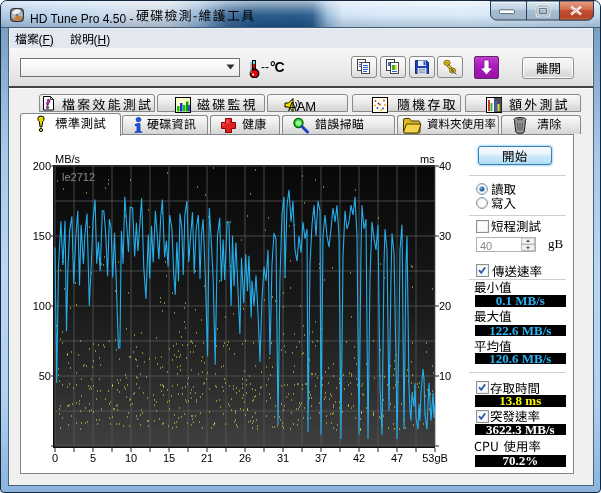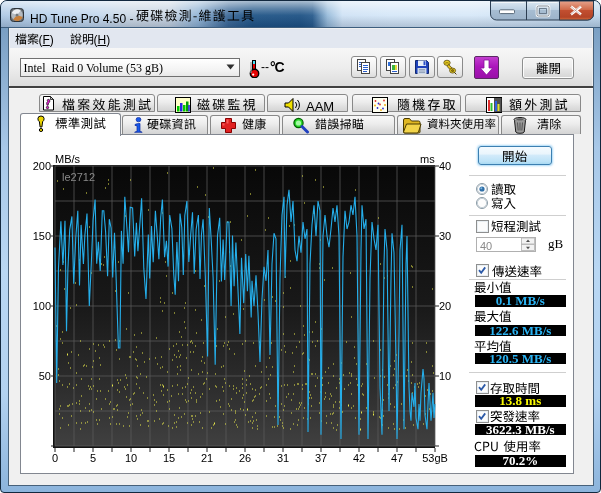--- a/index.html
+++ b/index.html
@@ -77,21 +77,20 @@
         <g transform="scale(1,-1)" fill="#000">
           <path transform="translate(0,0)" d="M80 538H355V478H80ZM80 406H355V347H80ZM41 670H392V608H41ZM109 273H363V-19H109V44H299V210H109ZM78 273H145V-67H78ZM148 814 211 836Q230 805 249 768Q267 731 276 704L209 678Q201 706 184 745Q166 783 148 814ZM559 288H633Q628 226 616 170Q604 115 581 67Q559 20 521 -18Q482 -56 424 -83Q420 -75 412 -64Q405 -54 396 -43Q387 -33 378 -27Q448 4 485 51Q522 98 538 158Q553 219 559 288ZM711 306H785V32Q785 14 789 9Q794 4 808 4Q813 4 825 4Q838 4 851 4Q865 4 870 4Q881 4 886 12Q892 20 894 45Q896 71 897 123Q905 117 916 111Q928 105 941 101Q953 96 963 93Q960 30 951 -4Q942 -39 925 -52Q909 -65 879 -65Q874 -65 862 -65Q851 -65 838 -65Q825 -65 813 -65Q802 -65 797 -65Q762 -65 744 -57Q725 -48 718 -27Q711 -6 711 31ZM545 502V339H788V502ZM473 569H862V271H473ZM552 827 623 805Q599 750 567 697Q534 643 497 597Q461 551 423 515Q417 522 407 532Q397 542 386 551Q375 561 366 567Q422 615 472 684Q521 752 552 827ZM696 802 749 836Q788 794 830 745Q871 696 906 648Q941 601 961 563L903 522Q884 560 850 608Q816 657 775 708Q735 758 696 802Z"></path>
           <path transform="translate(1000,0)" d="M122 779H408V182H122V252H338V710H122ZM122 519H369V451H122ZM545 797H882V727H545ZM545 554H882V486H545ZM538 309H880V241H538ZM80 779H151V88H80ZM854 797H928V19Q928 -16 919 -36Q909 -55 885 -64Q860 -73 818 -76Q776 -78 711 -78Q710 -68 705 -54Q701 -41 696 -28Q690 -14 684 -4Q717 -5 746 -6Q776 -6 798 -5Q821 -5 829 -5Q843 -5 848 1Q854 6 854 19ZM501 797H574V440Q574 377 567 307Q560 236 539 165Q519 95 478 30Q437 -35 369 -87Q364 -79 354 -69Q344 -59 333 -49Q322 -40 314 -35Q378 13 415 72Q452 130 471 193Q490 256 495 319Q501 382 501 441Z"></path>
         </g>
       </svg></div>
 <div style="position:absolute;z-index:10;left:93.5px;top:33px;font:400 12px 'Liberation Sans',sans-serif;color:#000;white-space:nowrap;">(<u>H</u>)</div>
 <div class="abs" style="left:10px;top:48px;width:582px;height:38px;background:linear-gradient(180deg,#f7f7f7 0%,#ececec 55%,#dcdcdc 100%);"></div>
 <div class="abs" style="left:9px;top:86px;width:584px;height:2px;background:#414141;"></div>
 <div class="abs" style="left:9px;top:88px;width:584px;height:1px;background:#fafafa;"></div>
 <div class="abs" style="left:20px;top:57.5px;width:220px;height:19px;background:linear-gradient(180deg,#ffffff,#f2f2f2 70%,#e8e8e8);border:1px solid #707070;"></div>
-<div style="position:absolute;z-index:10;left:23.5px;top:61px;font:400 12px 'Liberation Serif',serif;color:#000;white-space:nowrap;">Intel&nbsp;&nbsp;Raid 0 Volume (53 gB)</div>
 <svg class="abs" style="left:226px;top:64px" width="9" height="6" viewBox="0 0 9 6">
       <path d="M0.5 0.5 h8 l-4 5 z" fill="#303030"></path>
     </svg>
 <svg class="abs" style="left:249px;top:59px" width="11" height="19" viewBox="0 0 11 19">
 <rect x="3" y="1" width="4" height="13" fill="#000"></rect>
 <rect x="4" y="2" width="2" height="3" fill="#4be0f2"></rect>
 <rect x="4" y="5" width="2" height="9" fill="#e80000"></rect>
 <circle cx="5.5" cy="14.5" r="4.2" fill="#e80000" stroke="#000" stroke-width="1.4"></circle>
 <circle cx="4.2" cy="15.6" r="1.1" fill="#ffffff"></circle>
 <path d="M2 3 v11" stroke="#9a9a9a" stroke-width="1.2"></path>
@@ -183,21 +182,21 @@
           <path transform="translate(0,0)" d="M42 784H341V721H42ZM139 484H327V47H139V108H267V422H139ZM155 751 219 741Q206 639 185 543Q164 447 134 363Q104 280 61 214Q59 223 53 236Q47 249 39 262Q32 276 26 284Q62 340 87 414Q111 489 128 575Q145 661 155 751ZM110 484H169V-35H110ZM358 660H957V591H358ZM451 812 510 836Q536 801 559 759Q582 718 593 686L530 657Q519 689 497 733Q474 777 451 812ZM531 175 583 185Q597 148 609 105Q621 62 630 22Q639 -19 644 -52L589 -63Q586 -31 577 11Q567 52 556 95Q544 139 531 175ZM786 841 859 817Q836 768 808 715Q781 662 756 625L699 646Q714 673 730 707Q747 740 762 776Q777 811 786 841ZM840 178 893 191Q911 153 926 110Q941 67 952 26Q964 -16 969 -48L913 -62Q908 -29 897 12Q885 54 871 97Q856 140 840 178ZM366 261Q365 268 361 280Q357 292 352 304Q348 317 344 325Q355 328 365 340Q375 352 385 371Q393 383 409 416Q425 448 442 492Q460 536 472 581L535 553Q509 484 474 416Q440 348 404 298V297Q404 297 395 291Q385 285 376 277Q366 268 366 261ZM366 261 365 314 398 335 565 349Q563 335 562 318Q560 301 560 290Q503 285 467 280Q432 276 412 273Q392 270 382 267Q372 264 366 261ZM353 -37Q352 -30 348 -18Q344 -7 339 6Q335 18 331 27Q346 30 363 51Q380 72 401 104Q413 121 434 157Q455 193 482 243Q509 294 536 351Q563 409 585 466L647 438Q613 359 572 280Q531 201 487 130Q442 59 398 2V0Q398 0 391 -4Q385 -8 376 -13Q367 -19 360 -25Q353 -32 353 -37ZM353 -37 351 17 385 39 604 69Q603 55 602 39Q601 22 602 11Q527 0 480 -8Q434 -16 409 -21Q384 -26 372 -29Q360 -33 353 -37ZM656 263Q655 271 651 282Q646 294 642 307Q638 320 633 328Q644 331 653 344Q662 356 672 375Q679 387 693 420Q707 452 723 496Q739 539 748 584L813 556Q798 510 779 464Q760 418 738 376Q717 334 694 302V299Q694 299 685 294Q675 288 666 279Q656 271 656 263ZM656 263 655 316 689 337 855 350Q853 337 852 320Q850 303 850 292Q793 286 757 282Q722 278 702 275Q682 271 672 269Q662 266 656 263ZM660 -35Q658 -28 654 -16Q650 -4 646 9Q641 22 637 30Q652 33 668 55Q684 76 703 109Q714 125 734 161Q754 198 778 249Q803 299 827 357Q852 414 871 472L936 445Q905 366 867 286Q830 207 788 135Q747 63 704 4V2Q704 2 698 -2Q691 -5 682 -11Q674 -17 667 -23Q660 -30 660 -35ZM661 -35 658 19 692 41 918 72Q916 58 915 42Q915 25 916 14Q838 2 790 -6Q742 -14 717 -19Q691 -24 679 -28Q667 -32 661 -35Z"></path>
           <path transform="translate(1169,0)" d="M51 787H358V718H51ZM141 479H340V46H141V113H275V411H141ZM179 753 249 738Q231 644 205 554Q180 464 145 385Q110 307 63 247Q61 257 55 272Q49 287 42 303Q35 319 29 328Q87 405 123 517Q159 628 179 753ZM114 479H178V-34H114ZM614 365H688V-79H614ZM372 264H960V200H372ZM365 693H954V632H365ZM606 828H669V540H788V822H852V485H606ZM442 812H507V413H923V352H442ZM498 170 567 147Q545 112 517 75Q490 38 461 5Q432 -29 405 -56Q399 -49 389 -40Q378 -30 368 -21Q357 -13 349 -7Q389 29 429 76Q469 124 498 170ZM732 134 784 172Q816 145 850 112Q883 80 912 48Q941 16 958 -9L903 -52Q886 -26 858 7Q830 39 797 73Q764 107 732 134Z"></path>
           <path transform="translate(2338,0)" d="M80 393H508V333H80ZM579 441H917V377H579ZM626 836 693 823Q670 727 631 640Q593 553 546 493Q540 499 530 507Q519 514 509 522Q498 530 489 535Q538 589 572 669Q607 749 626 836ZM80 802H499V743H149V369H80ZM116 668H481V473H116V526H417V615H116ZM269 782H331V639H269ZM269 510H331V368H269ZM615 689H942V624H590ZM45 15H956V-52H45ZM157 262H847V-21H774V201H636V-21H567V201H432V-21H362V201H227V-21H157Z"></path>
           <path transform="translate(3507,0)" d="M541 576V476H834V576ZM541 416V316H834V416ZM541 733V635H834V733ZM472 796H907V253H472ZM717 274H788V18Q788 0 792 -4Q797 -9 811 -9Q816 -9 830 -9Q843 -9 857 -9Q871 -9 877 -9Q888 -9 893 -1Q899 8 901 34Q904 60 905 116Q912 109 923 104Q935 98 947 94Q959 90 969 86Q966 21 957 -14Q949 -49 932 -62Q914 -75 885 -75Q880 -75 868 -75Q856 -75 843 -75Q830 -75 818 -75Q807 -75 802 -75Q768 -75 749 -67Q731 -59 724 -39Q717 -18 717 17ZM563 264H632Q627 199 614 146Q601 92 575 49Q549 6 505 -27Q461 -59 393 -83Q388 -70 376 -54Q363 -37 353 -27Q414 -8 453 19Q492 47 514 83Q537 119 548 165Q558 210 563 264ZM53 668H365V599H53ZM200 374 273 461V-79H200ZM270 441Q281 432 303 411Q324 390 349 366Q374 341 395 320Q416 299 425 289L378 227Q366 243 346 267Q326 291 303 318Q280 344 260 366Q239 389 226 403ZM342 668H358L371 671L412 642Q377 555 320 474Q263 393 196 326Q128 260 60 215Q58 226 52 240Q46 254 39 268Q33 281 27 288Q90 326 152 384Q214 442 264 512Q314 581 342 653ZM160 801 216 837Q244 809 271 773Q297 738 310 711L252 671Q239 698 213 735Q187 772 160 801Z"></path>
         </g>
       </svg></div>
 <svg class="abs" style="left:284px;top:96.5px;z-index:2" width="17" height="16" viewBox="0 0 17 16">
 <path d="M1 6 h3.5 l4.5 -4.5 v13 l-4.5 -4.5 h-3.5 z" fill="#f0e000" stroke="#000" stroke-width="1"></path>
 <path d="M11.5 5 a4.5 4.5 0 0 1 0 6 M13.5 3 a7.5 7.5 0 0 1 0 10" fill="none" stroke="#000" stroke-width="1"></path>
 </svg>
-<div style="position:absolute;z-index:10;left:306px;top:99px;font:400 13px 'Liberation Sans',sans-serif;color:#000;white-space:nowrap;">AAM</div>
+<div style="position:absolute;z-index:10;left:288px;top:99px;font:400 13px 'Liberation Sans',sans-serif;color:#000;white-space:nowrap;">AAM</div>
 <svg class="abs" style="left:372px;top:96.5px;z-index:2" width="16" height="16" viewBox="0 0 16 16">
 <rect x="0.5" y="0.5" width="15" height="15" fill="#fffff0" stroke="#000"></rect>
 <g fill="#e03030">
         <circle cx="3.5" cy="4" r="0.9"></circle>
         <circle cx="8" cy="7.5" r="0.9"></circle>
         <circle cx="12" cy="3.5" r="0.9"></circle>
       </g>
 <g fill="#3030d0">
         <circle cx="5.5" cy="11" r="0.9"></circle>
         <circle cx="11" cy="11.5" r="0.9"></circle>
@@ -439,21 +438,21 @@
 <div class="abs" style="z-index:6;left:475px;top:324.5px;width:90.5px;height:11.5px;background:#000;"></div>
 <div class="abs" style="z-index:7;left:475px;top:324.5px;width:90.5px;height:11.5px;font:700 13px &quot;Liberation Serif&quot;,serif;color:#2ab3f3;text-align:center;line-height:11.5px;">122.6 MB/s</div>
 <div style="position:absolute;z-index:10;left:474.0px;top:339.5px;line-height:0"><svg class="" width="37.5" height="12.5" viewBox="0 -880.0 3000 1000" style="overflow:visible">
         <g transform="scale(1,-1)" fill="#000">
           <path transform="translate(0,0)" d="M105 773H893V698H105ZM52 348H949V273H52ZM174 630 242 650Q262 614 281 573Q300 532 315 492Q331 453 337 424L266 399Q259 429 245 469Q230 508 212 551Q194 593 174 630ZM755 655 834 633Q816 592 795 549Q773 506 752 466Q731 426 711 396L646 417Q665 449 686 490Q706 532 724 575Q742 619 755 655ZM459 744H537V-79H459Z"></path>
           <path transform="translate(1000,0)" d="M429 232H769V164H429ZM453 459H752V391H453ZM483 674H895V602H483ZM868 674H943Q943 674 943 666Q943 659 943 649Q943 639 942 634Q937 461 931 341Q925 220 917 144Q909 67 899 24Q888 -19 873 -37Q856 -59 837 -68Q818 -76 791 -79Q765 -82 722 -81Q679 -81 634 -78Q633 -61 626 -40Q620 -18 609 -2Q659 -7 702 -7Q744 -8 762 -8Q777 -9 787 -5Q796 -2 805 8Q817 21 827 62Q836 102 844 178Q851 254 857 371Q863 489 868 657ZM523 840 599 820Q574 743 541 669Q507 596 468 531Q429 467 388 418Q380 424 367 432Q355 440 341 448Q328 457 318 461Q363 507 401 567Q439 628 470 698Q501 767 523 840ZM51 588H370V516H51ZM180 819H253V154H180ZM34 107Q77 126 133 151Q189 177 252 206Q315 236 377 266L397 197Q310 153 222 110Q133 67 62 33Z"></path>
           <path transform="translate(2000,0)" d="M329 738H928V671H329ZM286 14H958V-51H286ZM382 578H869V-4H799V519H450V-4H382ZM429 435H815V379H429ZM428 293H830V239H428ZM428 152H817V97H428ZM599 840 679 835Q671 788 660 735Q649 683 638 636Q627 588 616 553L551 560Q560 596 570 646Q579 696 587 747Q595 798 599 840ZM264 839 333 817Q302 733 261 650Q221 568 173 495Q125 422 74 365Q70 374 63 388Q55 402 47 417Q39 431 32 440Q78 489 121 553Q164 617 201 690Q238 763 264 839ZM159 577 228 648 229 647V-80H159Z"></path>
         </g>
       </svg></div>
 <div class="abs" style="z-index:6;left:475px;top:352.5px;width:90.5px;height:11.5px;background:#000;"></div>
-<div class="abs" style="z-index:7;left:475px;top:352.5px;width:90.5px;height:11.5px;font:700 13px &quot;Liberation Serif&quot;,serif;color:#2ab3f3;text-align:center;line-height:11.5px;">120.5 MB/s</div>
+<div class="abs" style="z-index:7;left:475px;top:352.5px;width:90.5px;height:11.5px;font:700 13px &quot;Liberation Serif&quot;,serif;color:#2ab3f3;text-align:center;line-height:11.5px;">120.6 MB/s</div>
 <svg class="abs" style="z-index:6;left:475.7px;top:381.3px" width="13" height="13" viewBox="0 0 13 13">
 <rect x="0.5" y="0.5" width="12" height="12" fill="#fcfcfc" stroke="#8e8f8f"></rect>
 <rect x="1.5" y="1.5" width="10" height="10" fill="none" stroke="#e8eef2"></rect>
       <path d="M3 6.2 l2.2 2.6 l4 -5.4" fill="none" stroke="#2c5aa8" stroke-width="1.8"></path>
     </svg>
 <div style="position:absolute;z-index:10;left:490.0px;top:381.5px;line-height:0"><svg class="" width="50.0" height="12.5" viewBox="0 -880.0 4000 1000" style="overflow:visible">
         <g transform="scale(1,-1)" fill="#000">
           <path transform="translate(0,0)" d="M335 266H957V196H335ZM420 525H832V456H420ZM613 349H689V9Q689 -24 680 -41Q672 -59 647 -68Q621 -77 579 -78Q536 -79 471 -79Q469 -63 462 -43Q456 -24 448 -8Q481 -9 510 -9Q540 -10 562 -10Q583 -9 592 -9Q605 -8 609 -4Q613 0 613 10ZM812 525H831L846 529L894 491Q863 457 823 423Q783 388 740 358Q696 327 655 304Q648 315 635 328Q622 340 613 349Q650 368 688 396Q726 424 759 454Q792 484 812 510ZM63 709H939V637H63ZM385 840 462 821Q427 707 374 594Q320 482 245 385Q170 287 69 216Q65 225 58 238Q52 250 44 263Q37 276 31 284Q99 332 155 395Q211 459 255 532Q299 606 332 684Q364 762 385 840ZM188 431H264V-78H188Z"></path>
           <path transform="translate(1000,0)" d="M511 702H881V629H511ZM48 778H536V707H48ZM165 574H424V506H165ZM165 366H424V298H165ZM858 702H872L885 705L933 692Q909 492 852 345Q795 199 710 98Q626 -4 518 -66Q509 -52 495 -33Q481 -15 469 -4Q568 47 648 142Q728 237 783 373Q837 509 858 685ZM602 625Q629 481 678 357Q727 233 801 140Q874 46 977 -7Q969 -14 959 -25Q949 -36 940 -48Q931 -59 925 -69Q816 -8 740 92Q663 191 612 323Q562 454 530 611ZM125 751H197V102H125ZM393 751H466V-78H393ZM27 123Q77 130 141 138Q205 147 278 158Q350 168 423 179L427 110Q324 93 221 77Q119 60 41 49Z"></path>
           <path transform="translate(2000,0)" d="M424 523H925V456H424ZM380 720H957V653H380ZM384 346H954V279H384ZM631 841H705V485H631ZM763 470H837V9Q837 -23 828 -40Q819 -58 796 -66Q772 -75 733 -77Q694 -79 633 -79Q631 -64 624 -44Q616 -23 608 -8Q654 -9 692 -10Q730 -10 742 -9Q754 -9 759 -5Q763 -1 763 10ZM445 209 507 244Q531 218 556 187Q581 157 603 127Q625 97 638 73L572 33Q560 57 539 87Q518 118 494 150Q469 182 445 209ZM112 775H362V117H112V185H291V706H112ZM115 484H324V416H115ZM76 775H146V35H76Z"></path>

